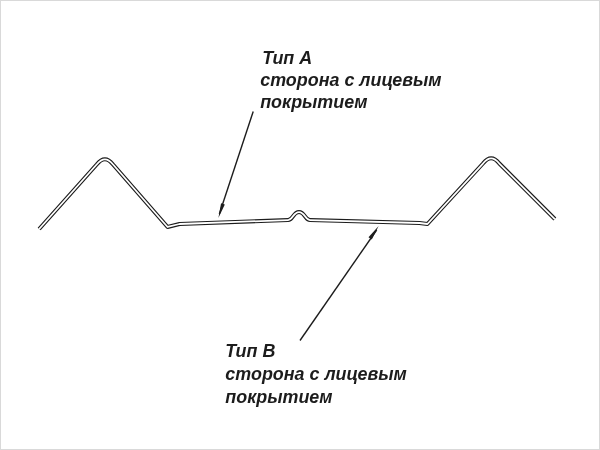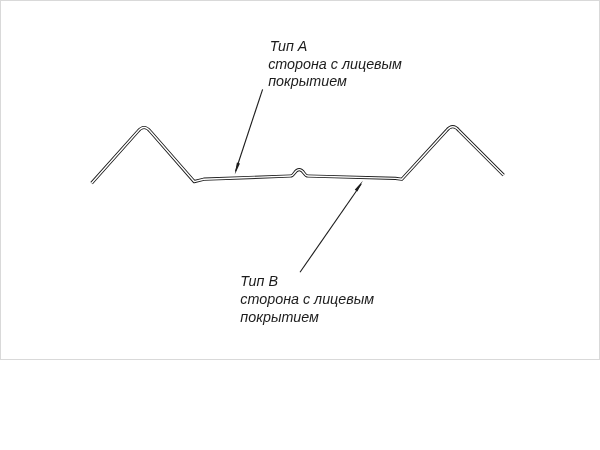--- a/index.html
+++ b/index.html
@@ -3,25 +3,26 @@
 <meta charset="utf-8">
 <style>
   html, body {
     margin: 0;
     padding: 0;
     background: #ffffff;
   }
   .page {
     position: relative;
     width: 600px;
-    height: 360px;
+    height: 450px;
     background: var(--paper, #ffffff);
     box-sizing: border-box;
     border: 1px solid #d9d9d9;
     overflow: hidden;
+    font-weight: bold;
   }
   svg {
     display: block;
     width: 100%;
     height: 100%;
   }
   .sheet-outer {
     fill: none;
     stroke: var(--ink, #1c1c1c);
     stroke-width: 4;

